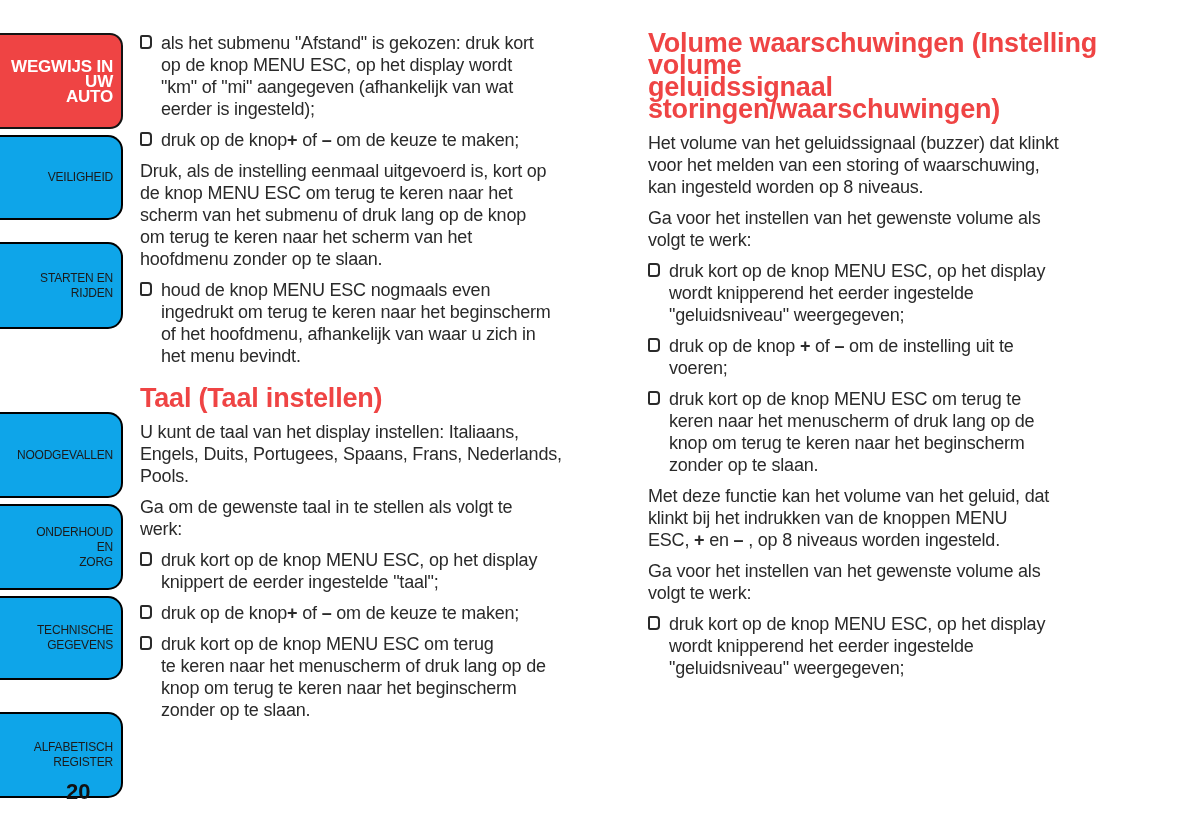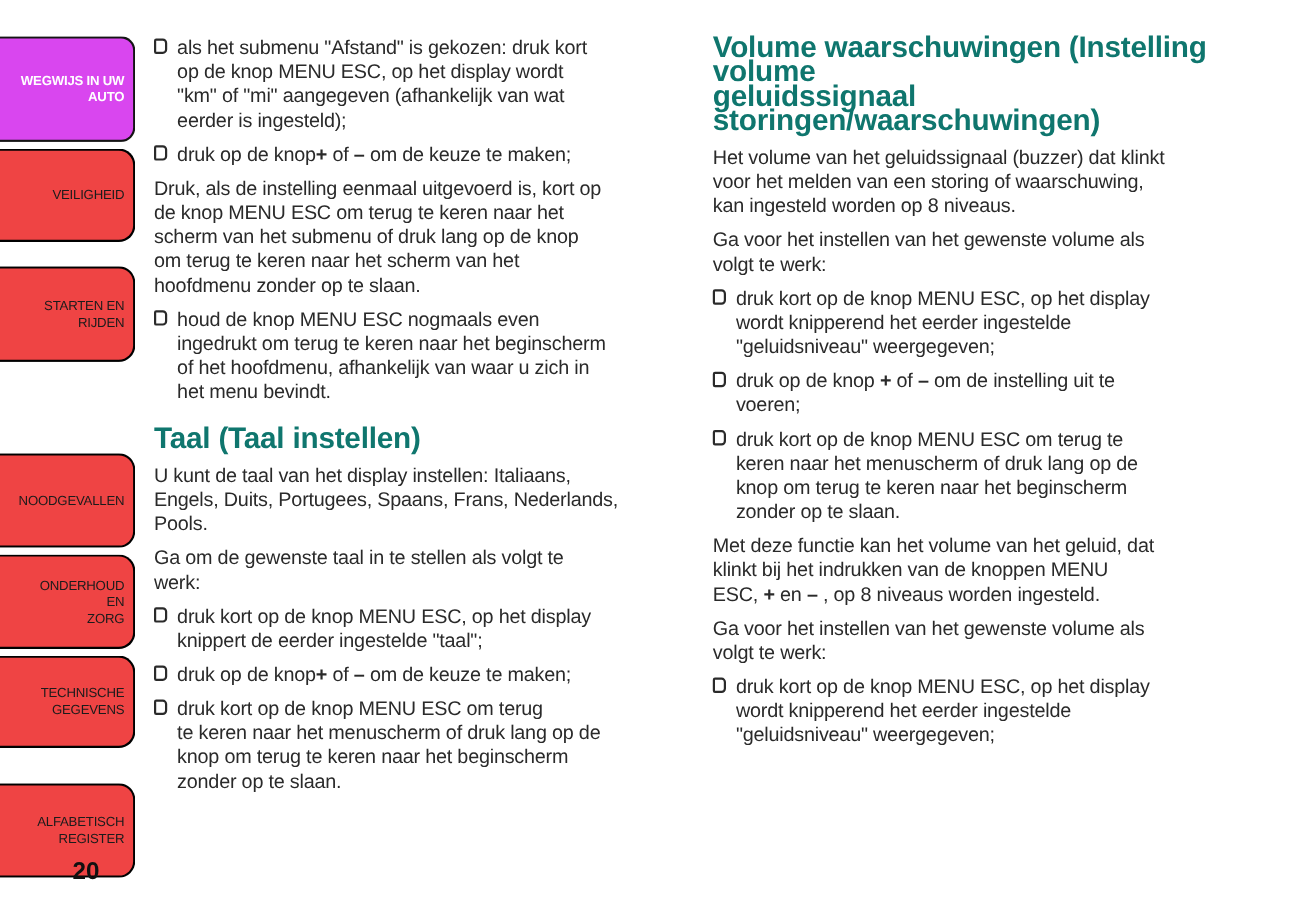--- a/index.html
+++ b/index.html
@@ -7,33 +7,33 @@
   body {
     font-family:"Liberation Sans", sans-serif;
     color:#2a2a2a;
     position:relative;
   }
 
   
   .sidebar { position:absolute; left:0; top:0; width:130px; height:823px; }
   .tab {
     position:absolute; left:0; width:123px;
-    background:#ef4444;
+    background:#0ea5e9;
     border:2px solid #000000; border-left:none;
     border-radius:0 15px 15px 0;
     display:flex; align-items:center; justify-content:flex-end;
     text-align:right;
     padding-right:8px;
     font-size:12px; letter-spacing:-0.2px; line-height:15px;
     color:#1b1b1b;
     white-space:pre-line;
   }
   .tab.active {
-    background:#d946ef; border-color:#141414;
-    color:#ffffff; font-weight:bold; font-size:12px;
+    background:#ef4444; border-color:#141414;
+    color:#ffffff; font-weight:bold; font-size:17px;
     border-radius:0 13px 13px 0;
   }
   .tab1 { top:33px;  height:96px; }
   .tab2 { top:135px; height:85px; }
   .tab3 { top:242px; height:87px;padding-left:23px; }
   .tab4 { top:319px; height:87px; }
   .tab5 { top:412px; height:86px; }
   .tab6 { top:504px; height:86px;padding-left:24px; }
   .tab7 { top:596px; height:84px; }
   .tab8 { top:712px; height:86px; }
@@ -42,21 +42,21 @@
     position:absolute; left:66px; top:779px;
     font-size:22px; font-weight:bold; color:#111111;
   }
 
   
   .col { position:absolute; top:32px; font-size:18px; line-height:22px; letter-spacing:-0.2px; }
   .col-left  { left:140px; width:494px; }
   .col-right { left:648px; width:508px; }
 
   .para, .bullet { margin-bottom:9px; white-space:pre-line; }
-  .heading { font-weight:bold; margin:20px 0 12px 0; white-space:pre-line; color:#0f766e; }
+  .heading { font-weight:bold; margin:20px 0 12px 0; white-space:pre-line; color:#ef4444; }
   .heading:first-child { margin-top:0; }
 
   .bullet { display:flex; }
   .bullet-box {
     flex:0 0 auto;
     width:12px; height:14px;
     border:2px solid #2a2a2a;
     border-radius:2px 4px 4px 2px;
     margin:3px 9px 0 0;
   }

